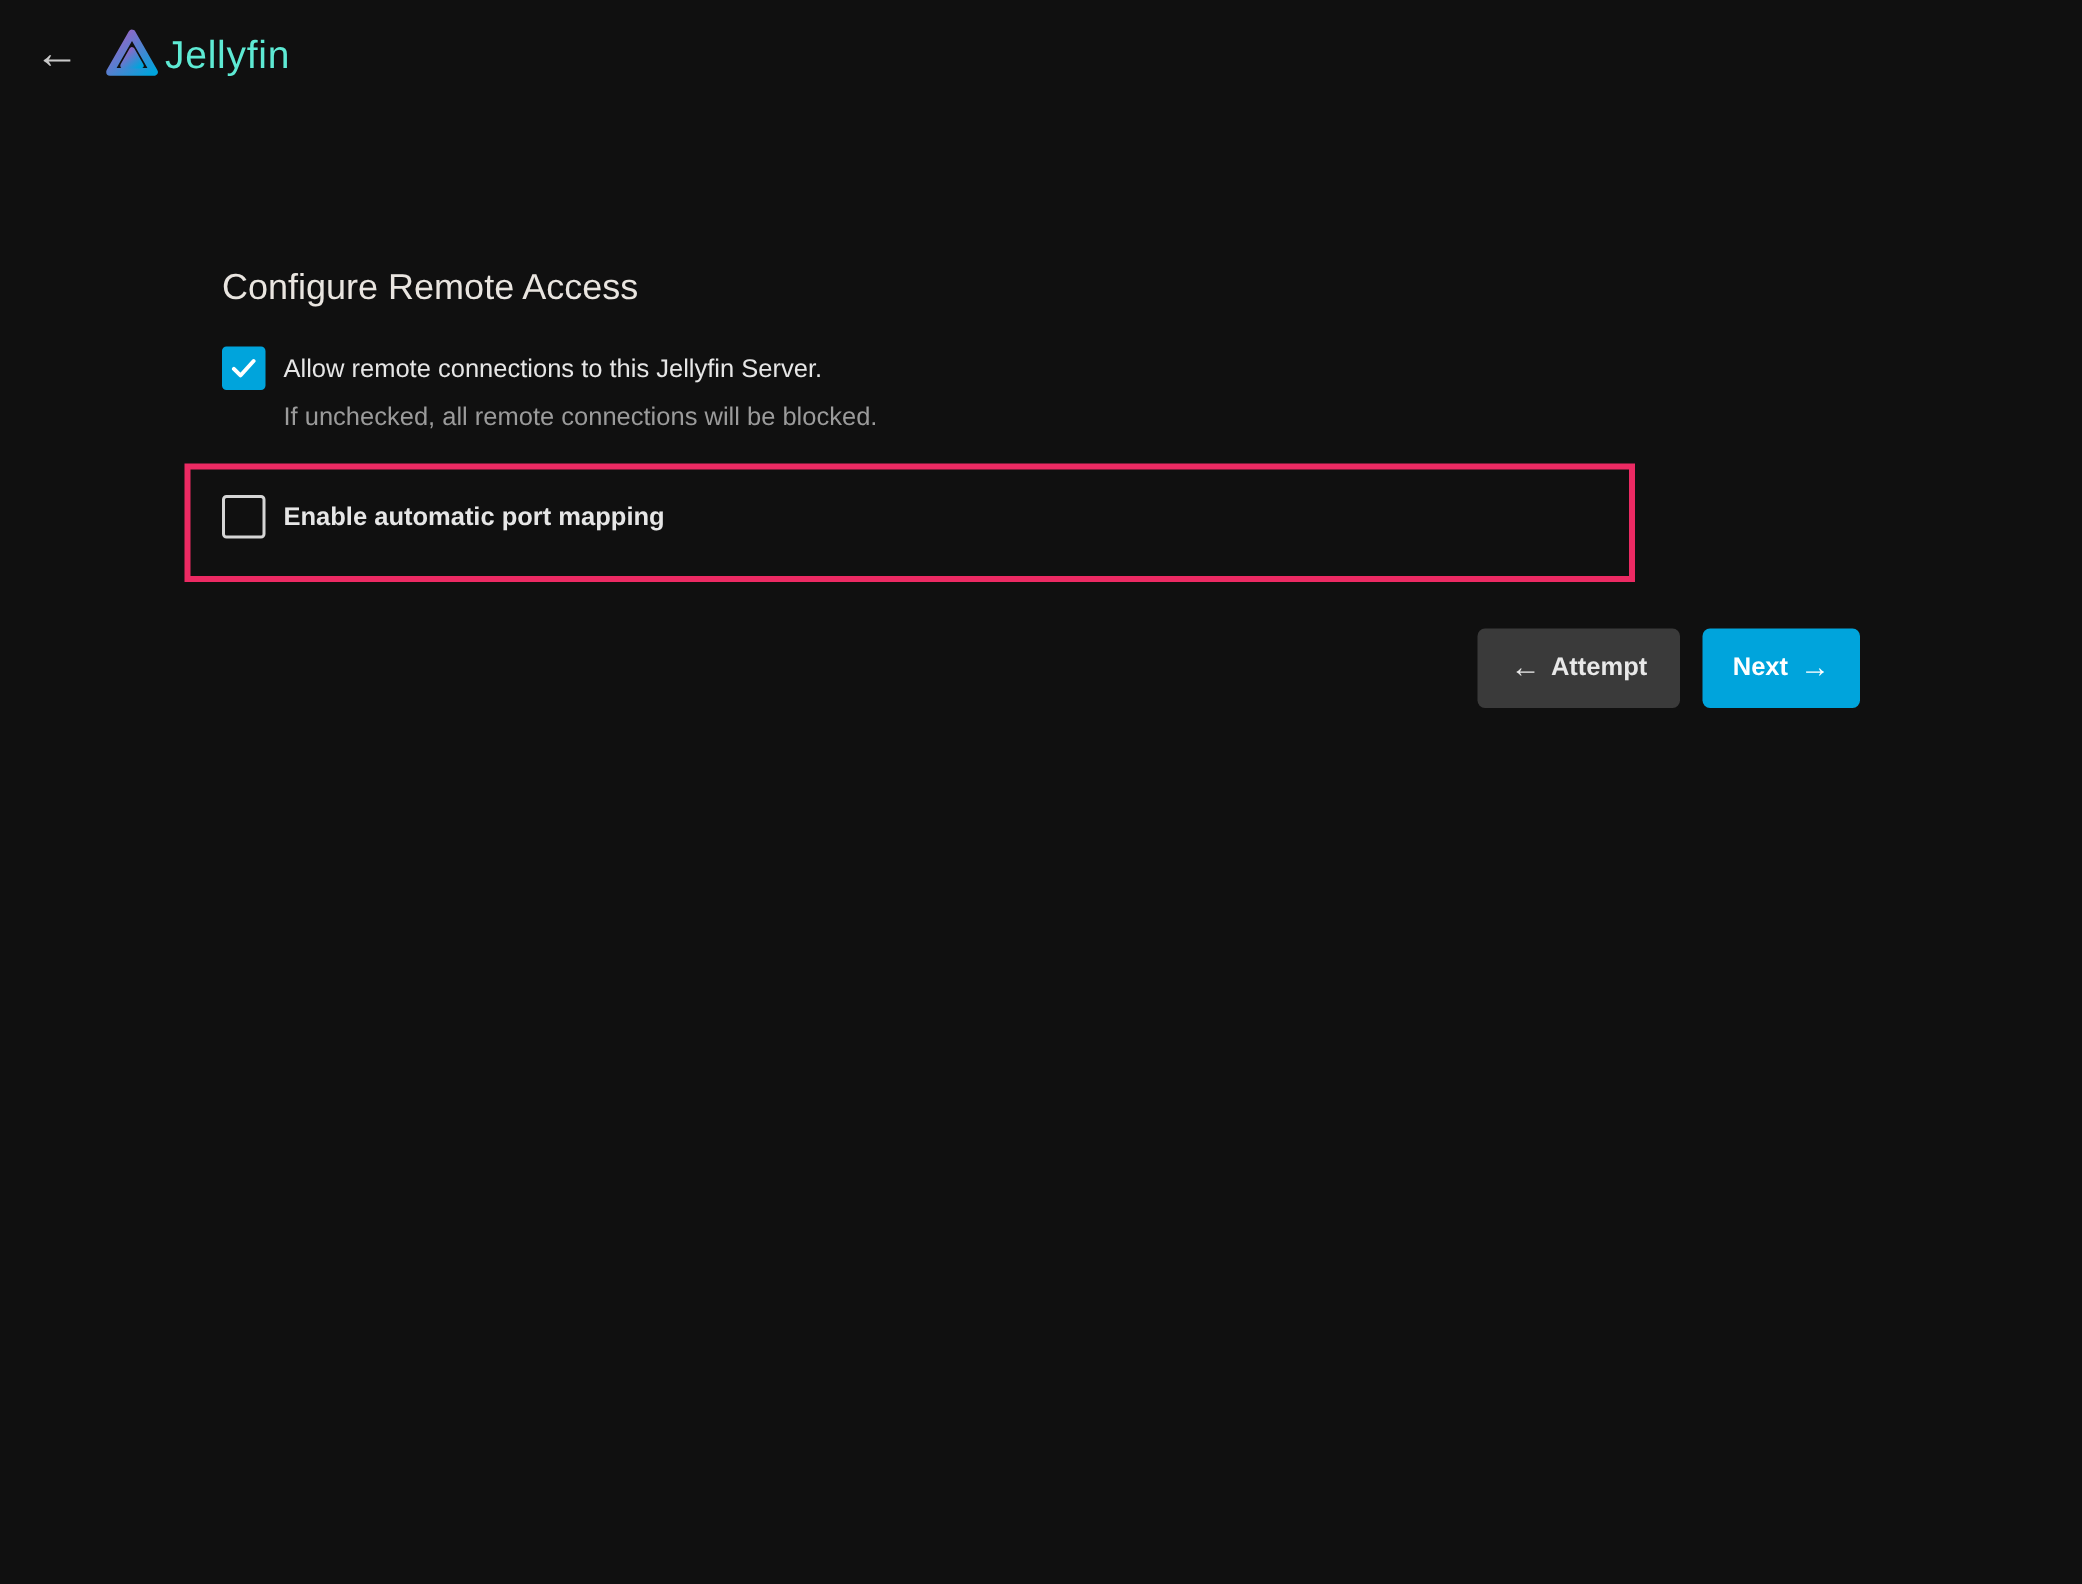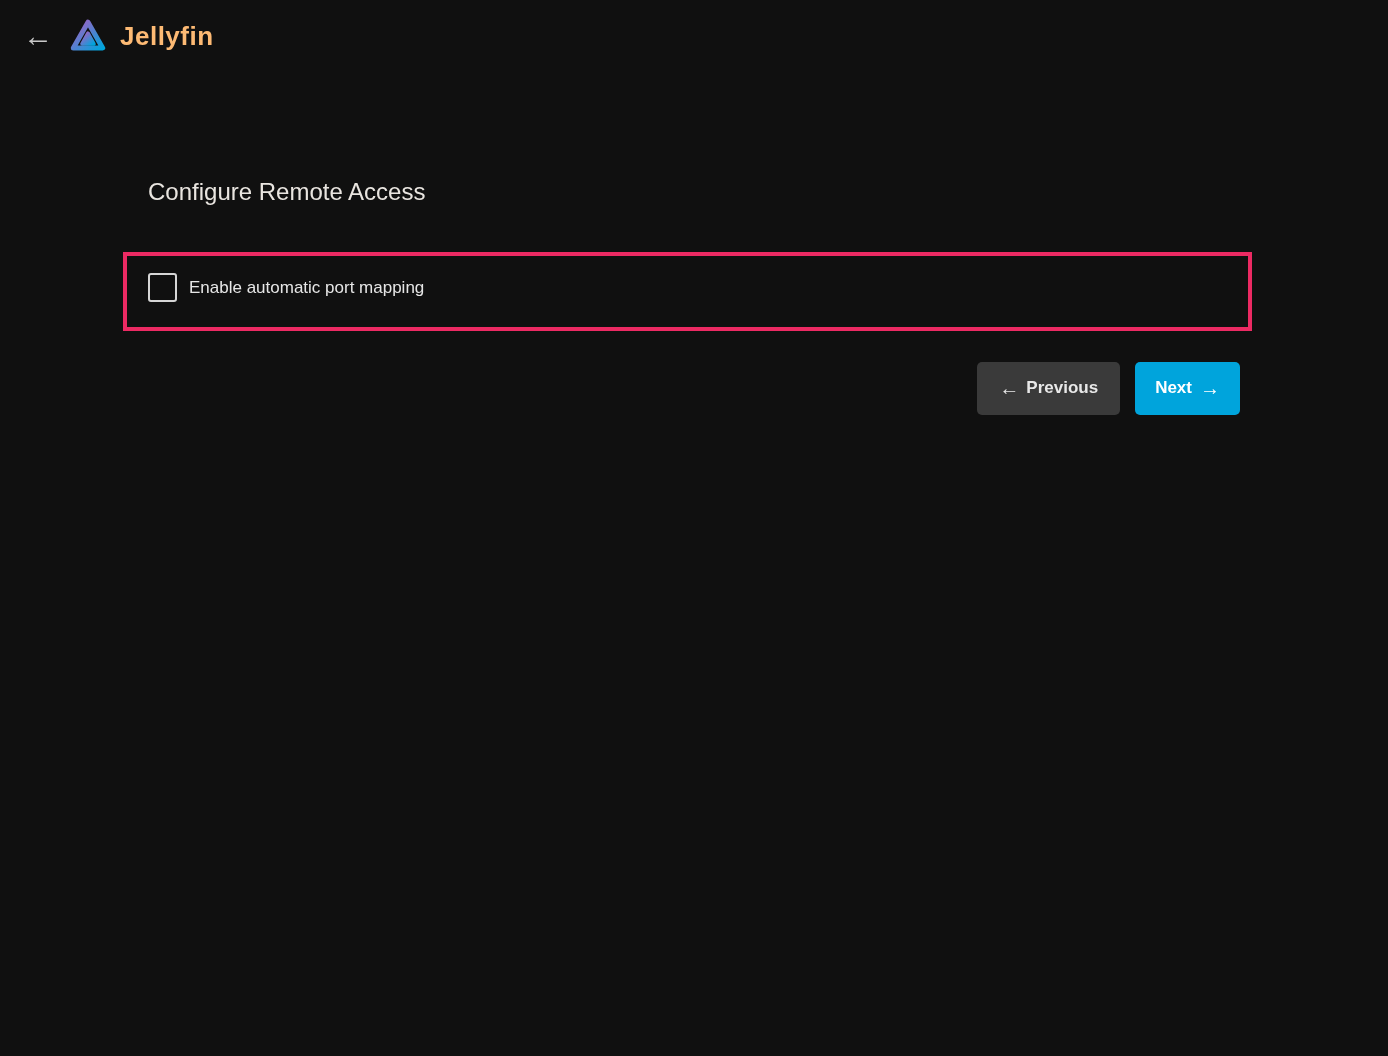--- a/index.html
+++ b/index.html
@@ -27,24 +27,23 @@
     background: none; border: none;
     color: #c9c9c9;
     font-size: 30px;
     width: 44px; height: 44px;
     line-height: 44px;
     cursor: pointer;
     text-align: center;
   }
   .logo-wrap { margin-left: 6px; display: flex; align-items: center; }
   .app-name {
-    margin-left: 10px;
     font-size: 26px;
-    font-weight: 700;
-    color: #fdba74;
+    font-weight: 400;
+    color: #5eead4;
     letter-spacing: 0.5px;
   }
 
   
   .page {
     width: 1092px;
     margin: 0 auto;
     padding-top: 110px;
   }
   h1.page-title {
@@ -82,24 +81,25 @@
   .option-desc {
     font-size: 17px;
     line-height: 20px;
     color: #9b9b9b;
     margin-top: 8px;
   }
   .spacer-21 { height: 21px; }
 
   
   .highlight-box {
-    width: 1129px;
+    width: 967px;
     margin-left: -25px;
     border: 4px solid var(--highlight);
     padding: 17px 20px 25px 21px;
+    font-weight: bold;
   }
 
   
   .button-row {
     margin-top: 31px;
     display: flex;
     justify-content: flex-end;
     align-items: center;
   }
   .btn {
@@ -146,37 +146,48 @@
       <path d="M24 9 L40 37 H8 Z" fill="none" stroke="url(#jfgrad)" stroke-width="5.5" stroke-linejoin="round"></path>
       <path d="M24 21 L30.5 32.5 H17.5 Z" fill="url(#jfgrad)" stroke="url(#jfgrad)" stroke-width="4" stroke-linejoin="round"></path>
     </svg>
   </span>
   <span class="app-name">Jellyfin</span>
 </header>
 
 <main class="page">
   <h1 class="page-title">Configure Remote Access</h1>
 
+  <div class="option">
+    <span class="checkbox checked">
+      <svg width="21" height="21" viewBox="0 0 24 24">
+        <path d="M4.5 12.5 L9.5 17.5 L19.5 6.5" fill="none" stroke="#ffffff" stroke-width="3" stroke-linecap="round" stroke-linejoin="round"></path>
+      </svg>
+    </span>
+    <div class="option-text">
+      <div class="option-label">Allow remote connections to this Jellyfin Server.</div>
+      <div class="option-desc">If unchecked, all remote connections will be blocked.</div>
+    </div>
+  </div>
 
   <div class="spacer-21"></div>
 
   <div class="highlight-box">
     <div class="option">
       <span class="checkbox">
         
       </span>
       <div class="option-text">
         <div class="option-label">Enable automatic port mapping</div>
       </div>
     </div>
   </div>
 
   <div class="button-row">
     <button class="btn btn-previous">
       <span class="arrow">←</span>
-      <span>Previous</span>
+      <span>Attempt</span>
     </button>
     <button class="btn btn-next">
       <span>Next</span>
       <span class="arrow">→</span>
     </button>
   </div>
 </main>
 
 </body></html>

